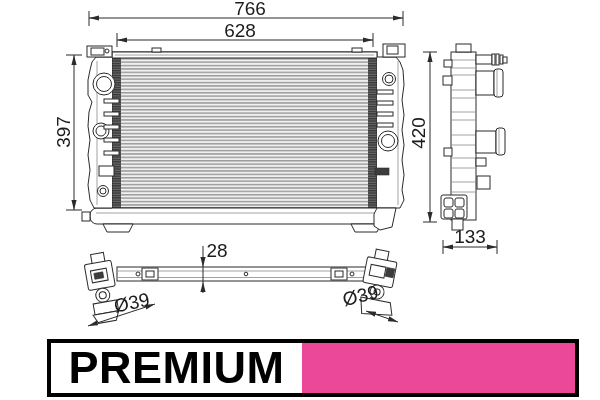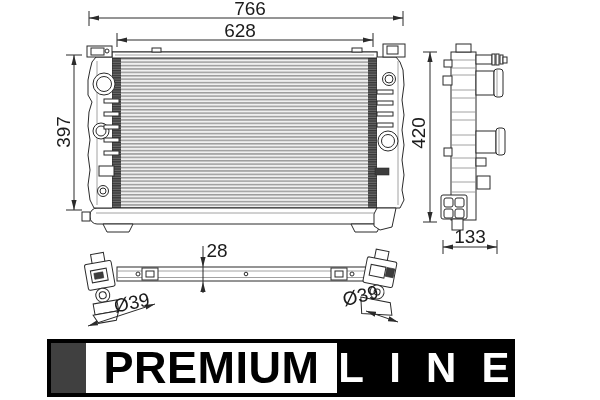--- a/index.html
+++ b/index.html
@@ -6,22 +6,22 @@
   .stage{position:relative;width:600px;height:400px;background:#fff;overflow:hidden;
          font-family:"Liberation Sans",sans-serif;text-align:right;}
   .stage svg{position:absolute;left:0;top:0;}
   .dim{stroke:#2b2b2b;stroke-width:1;fill:none;}
   .dimtext{font:19px "Liberation Sans",sans-serif;fill:#1b1b1b;text-anchor:middle;}
   .ol{fill:none;stroke:#2b2b2b;stroke-width:1;}
   .olf{fill:#ffffff;stroke:#2b2b2b;stroke-width:1;}
   .thin{stroke:#8a8a8a;stroke-width:0.8;fill:none;}
   .dark{fill:#3d3d3d;stroke:#2b2b2b;stroke-width:0.6;}
   
-  .logo{position:absolute;left:47px;top:339px;width:468px;height:58px;background:#404040;
-        border:4px solid #000;box-sizing:border-box;display:flex;padding-left:35px;}
+  .logo{position:absolute;left:47px;top:339px;width:532px;height:58px;background:#ec4899;
+        border:4px solid #000;box-sizing:border-box;display:flex;}
   .logo-premium{background:#fff;width:251px;display:flex;align-items:center;justify-content:center;
         color:#000;font-weight:bold;font-size:45px;letter-spacing:0.5px;white-space:nowrap;}
   .logo-line{flex:1;display:flex;align-items:center;justify-content:center;background:#000;
         color:#fff;font-weight:bold;font-size:42px;letter-spacing:0.60em;white-space:nowrap;}
   .logo-line span{margin-right:-0.60em;}
 </style>
 </head>
 <body>
 
 <div class="stage">
@@ -229,18 +229,15 @@
   <g>
     <line x1="366" y1="311" x2="398" y2="322" class="dim" marker-start="url(#dimArrow)" marker-end="url(#dimArrow)"></line>
     <text transform="translate(362,302) rotate(-14)" class="dimtext">Ø39</text>
   </g>
 </svg>
 
   <div class="logo">
     <div class="logo-premium">
       <span>PREMIUM</span>
     </div>
-    <div class="logo-line">
-      <span>LINE</span>
-    </div>
   </div>
 
 </div>
 
 </body></html>

